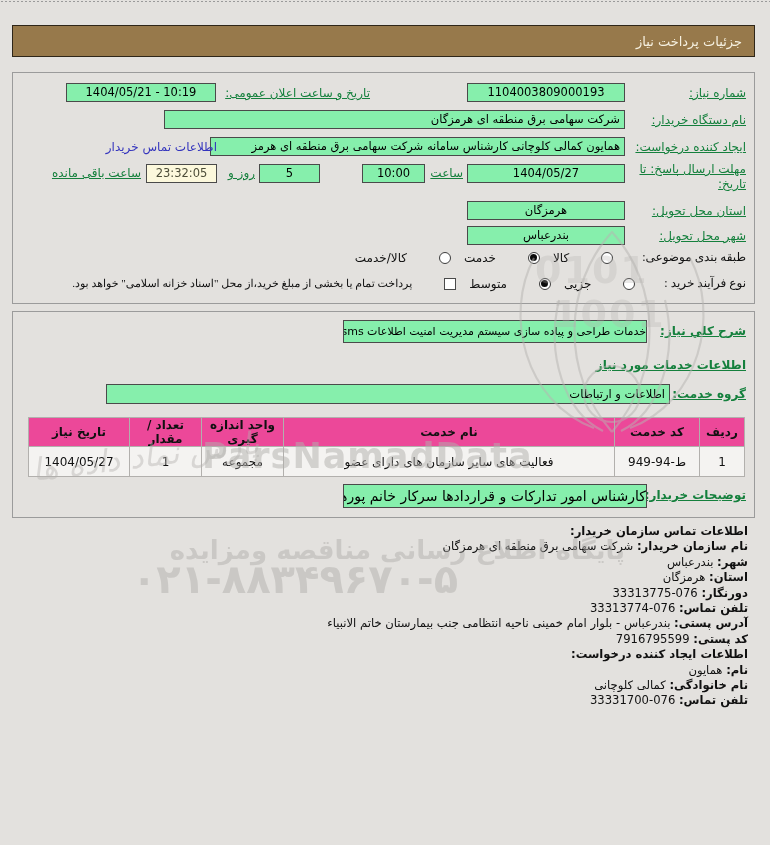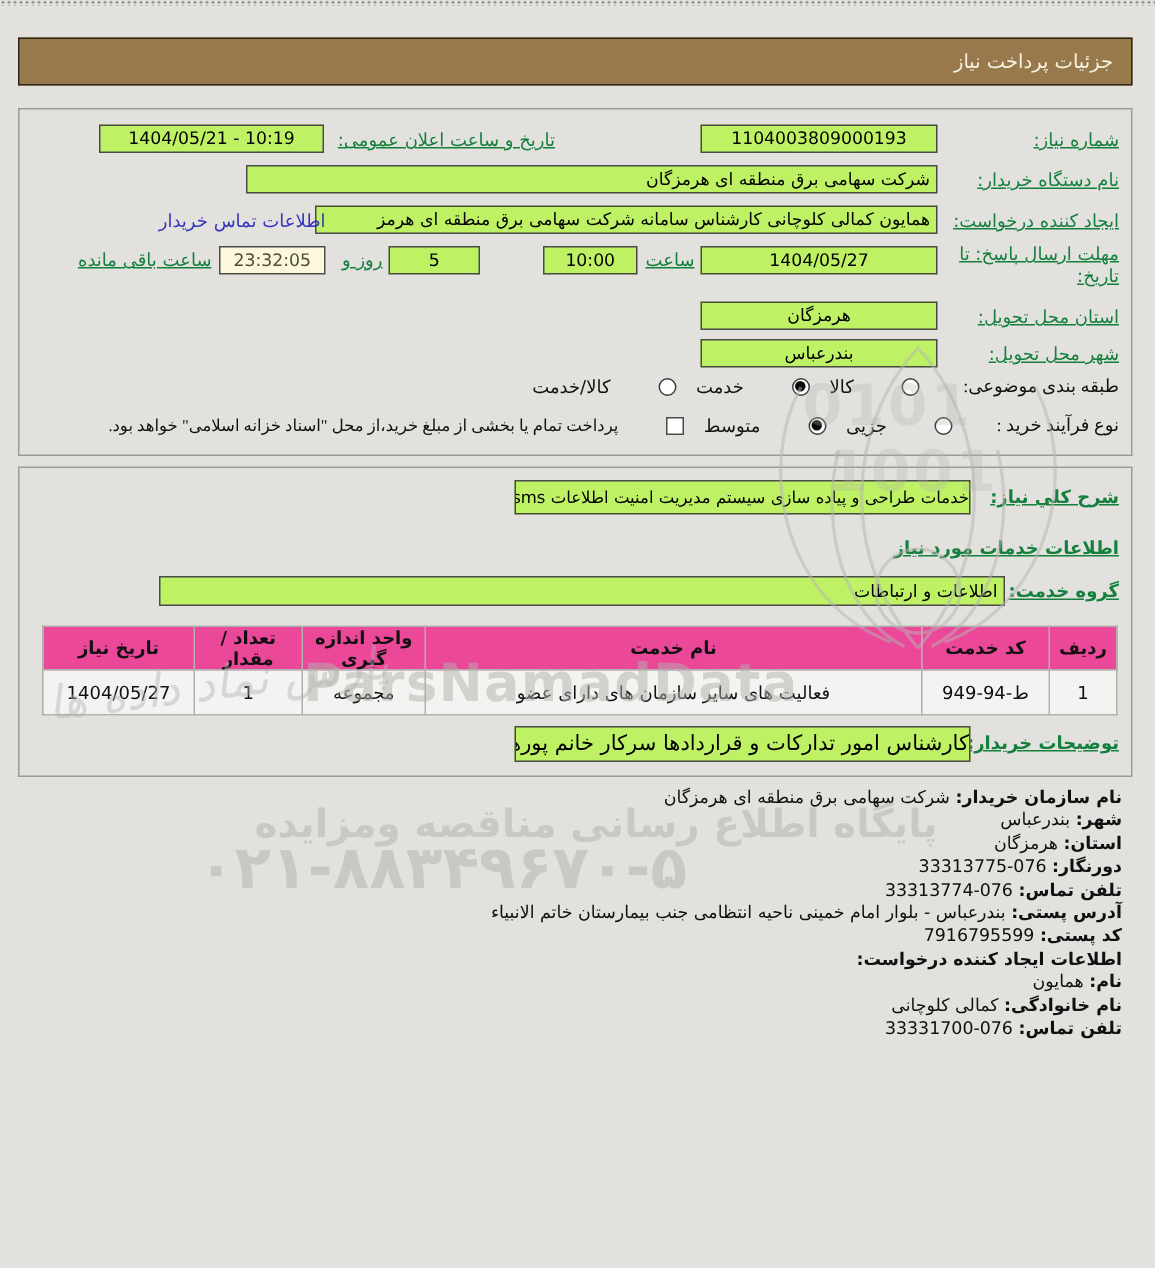--- a/index.html
+++ b/index.html
@@ -18,21 +18,21 @@
     background:var(--titlebar-bg,#97794b);border:1px solid #2e2619;
     color:#f6f1e1;font-size:13px;line-height:32px;text-align:right;
     padding-right:12px;box-sizing:border-box;
   }
   .panel{position:absolute;left:12px;width:743px;border:1px solid #9b9b9b;box-sizing:border-box;}
   .p1{top:72px;height:232px;}
   .p2{top:311px;height:207px;}
   .lb{position:absolute;font-size:12px;white-space:nowrap;color:#15803d;text-decoration:underline;}
   .lb.b{font-weight:bold;}
   .box{
-    position:absolute;background:#bef264;border:1px solid #4a4a4a;
+    position:absolute;background:#86efac;border:1px solid #4a4a4a;
     font-size:11.5px;height:17px;line-height:17px;white-space:nowrap;
     overflow:hidden;color:#000;box-sizing:content-box;
   }
   .box.c{text-align:center;}
   .box.r{text-align:right;padding:0 4px;}
   .box.hl{background:var(--countdown-bg,#fcf8dc);color:#4c4c38;}
   .link{position:absolute;font-size:12px;white-space:nowrap;color:var(--link-color,#3434bd);cursor:pointer;}
   .optrow{position:absolute;display:flex;align-items:center;column-gap:13px;font-size:12px;white-space:nowrap;}
   .optrow .glb{margin-left:16px;font-family:Liberation Serif, serif;}
   .opt{display:flex;align-items:center;column-gap:5px;gap:32px;}
@@ -178,20 +178,21 @@
           <td>1404/05/27</td>
         </tr>
       </tbody>
     </table>
 
     <span class="lb b" style="right:8px;top:176px">توضیحات خریدار:</span>
     <div class="box c" style="right:107px;top:172px;width:302px;height:22px;line-height:22px;font-size:14px">کارشناس امور تدارکات و قراردادها سرکار خانم پورهاشمی</div>
   </div>
 
   <div class="contact">
+    <div class="cline"><b>اطلاعات تماس سازمان خریدار:</b></div>
     <div class="cline"><b>نام سازمان خریدار:</b> <span>شرکت سهامی برق منطقه ای هرمزگان</span></div>
     <div class="cline"><b>شهر:</b> <span>بندرعباس</span></div>
     <div class="cline"><b>استان:</b> <span>هرمزگان</span></div>
     <div class="cline"><b>دورنگار:</b> <span>076-33313775</span></div>
     <div class="cline"><b>تلفن تماس:</b> <span>076-33313774</span></div>
     <div class="cline"><b>آدرس پستی:</b> <span>بندرعباس - بلوار امام خمینی ناحیه انتظامی جنب بیمارستان خاتم الانبیاء</span></div>
     <div class="cline"><b>کد پستی:</b> <span>7916795599</span></div>
     <div class="cline"><b>اطلاعات ایجاد کننده درخواست:</b></div>
     <div class="cline"><b>نام:</b> <span>همایون</span></div>
     <div class="cline"><b>نام خانوادگی:</b> <span>کمالی کلوچانی</span></div>

